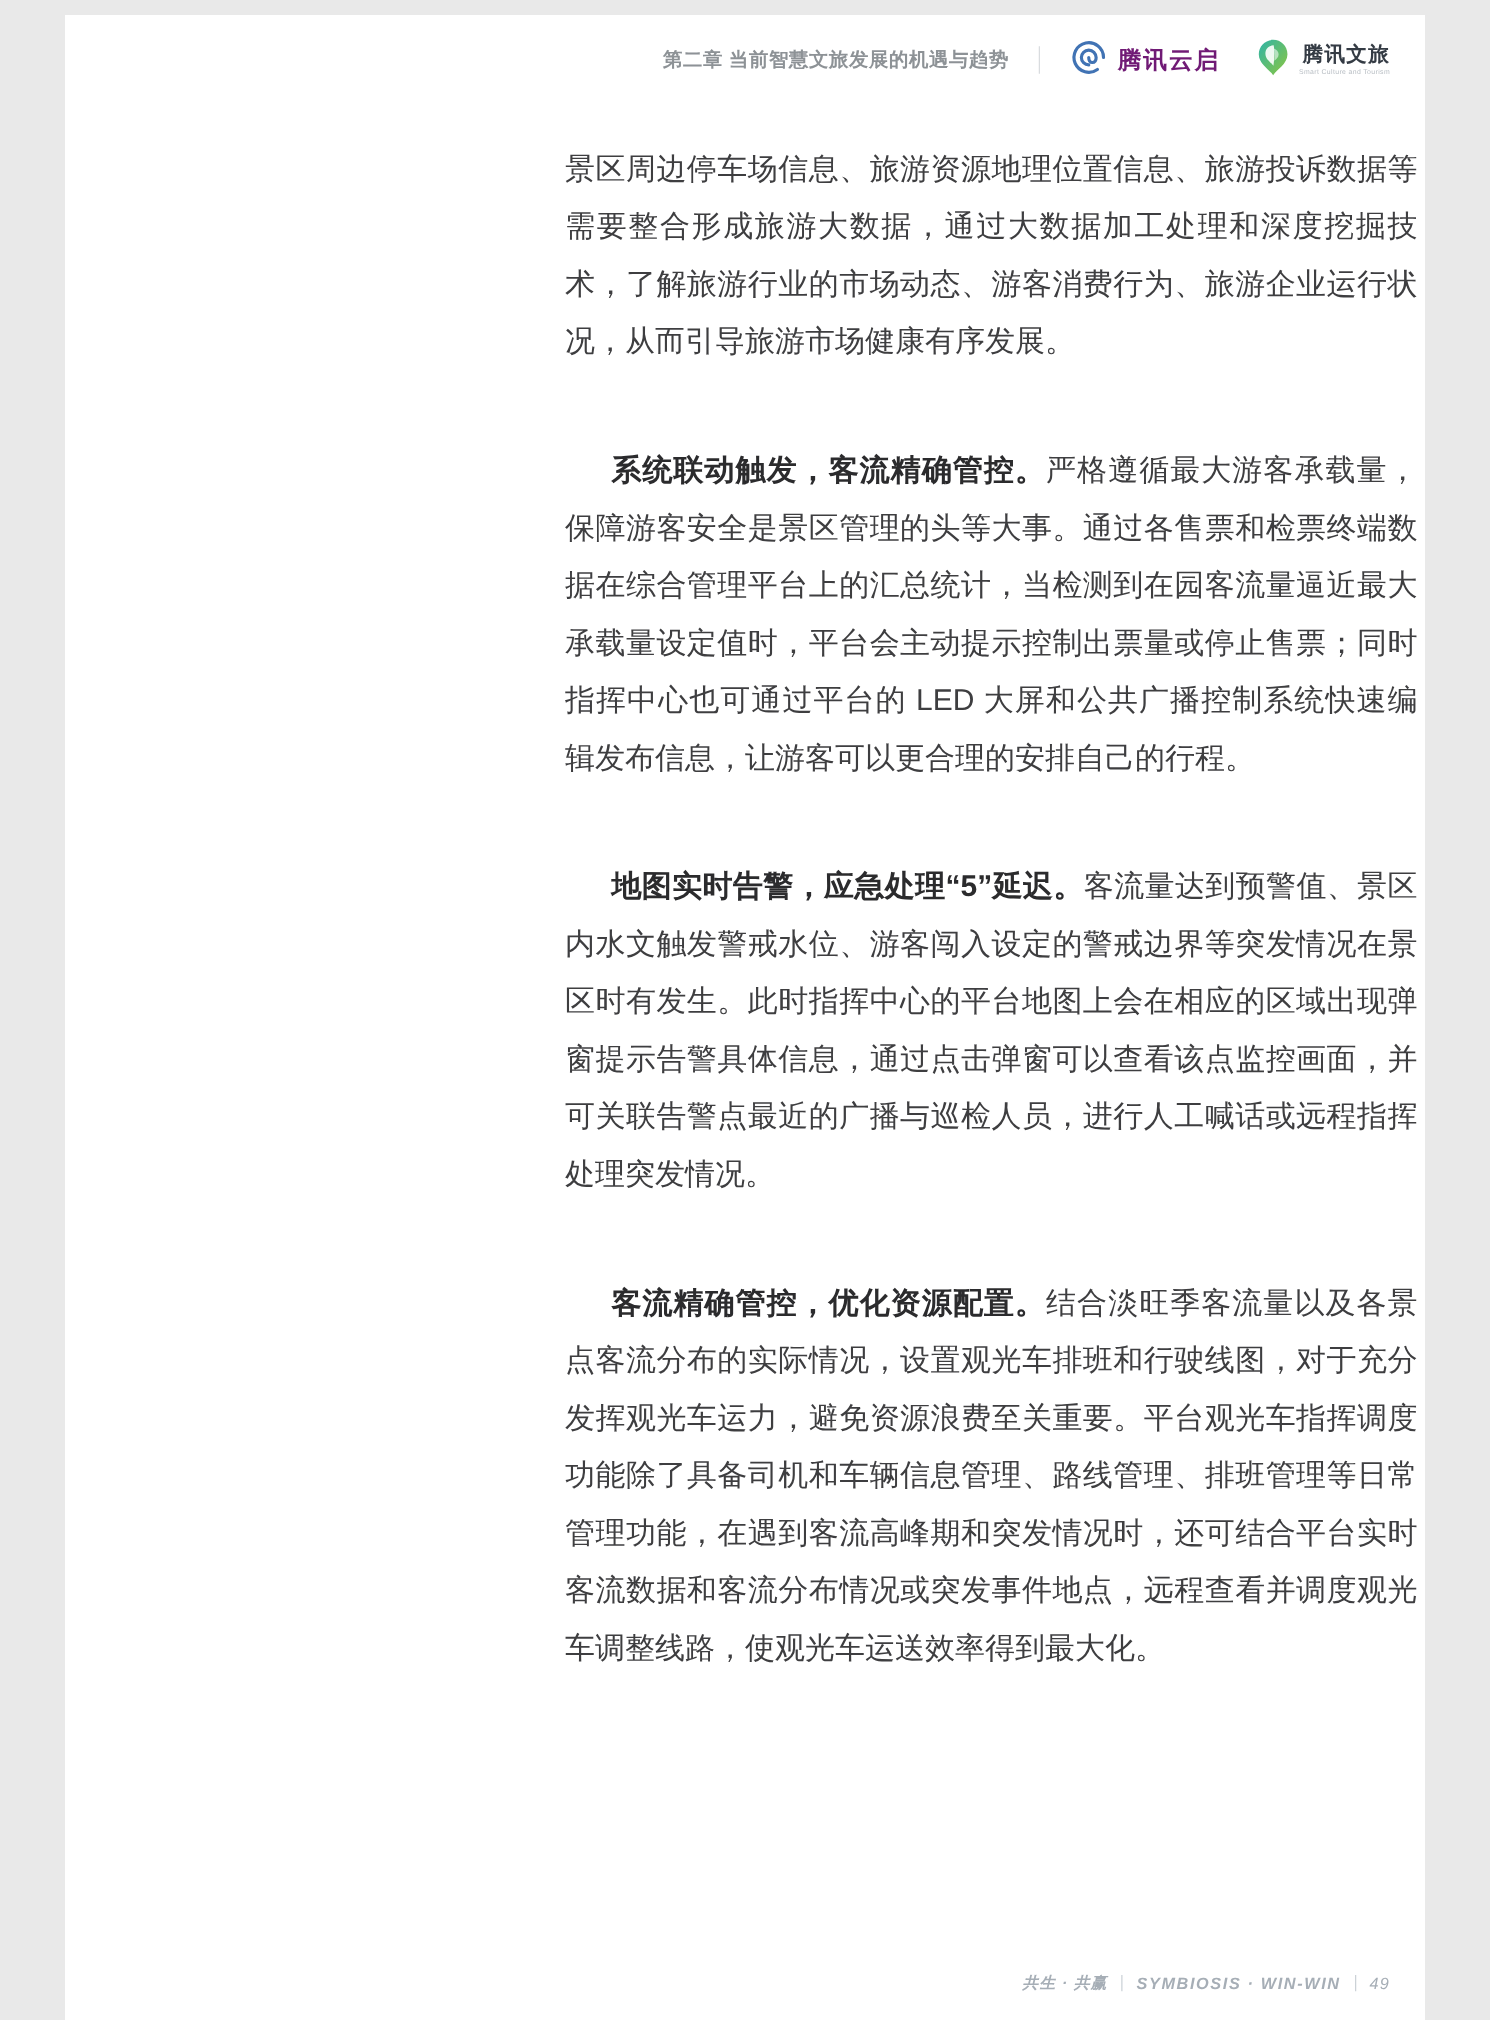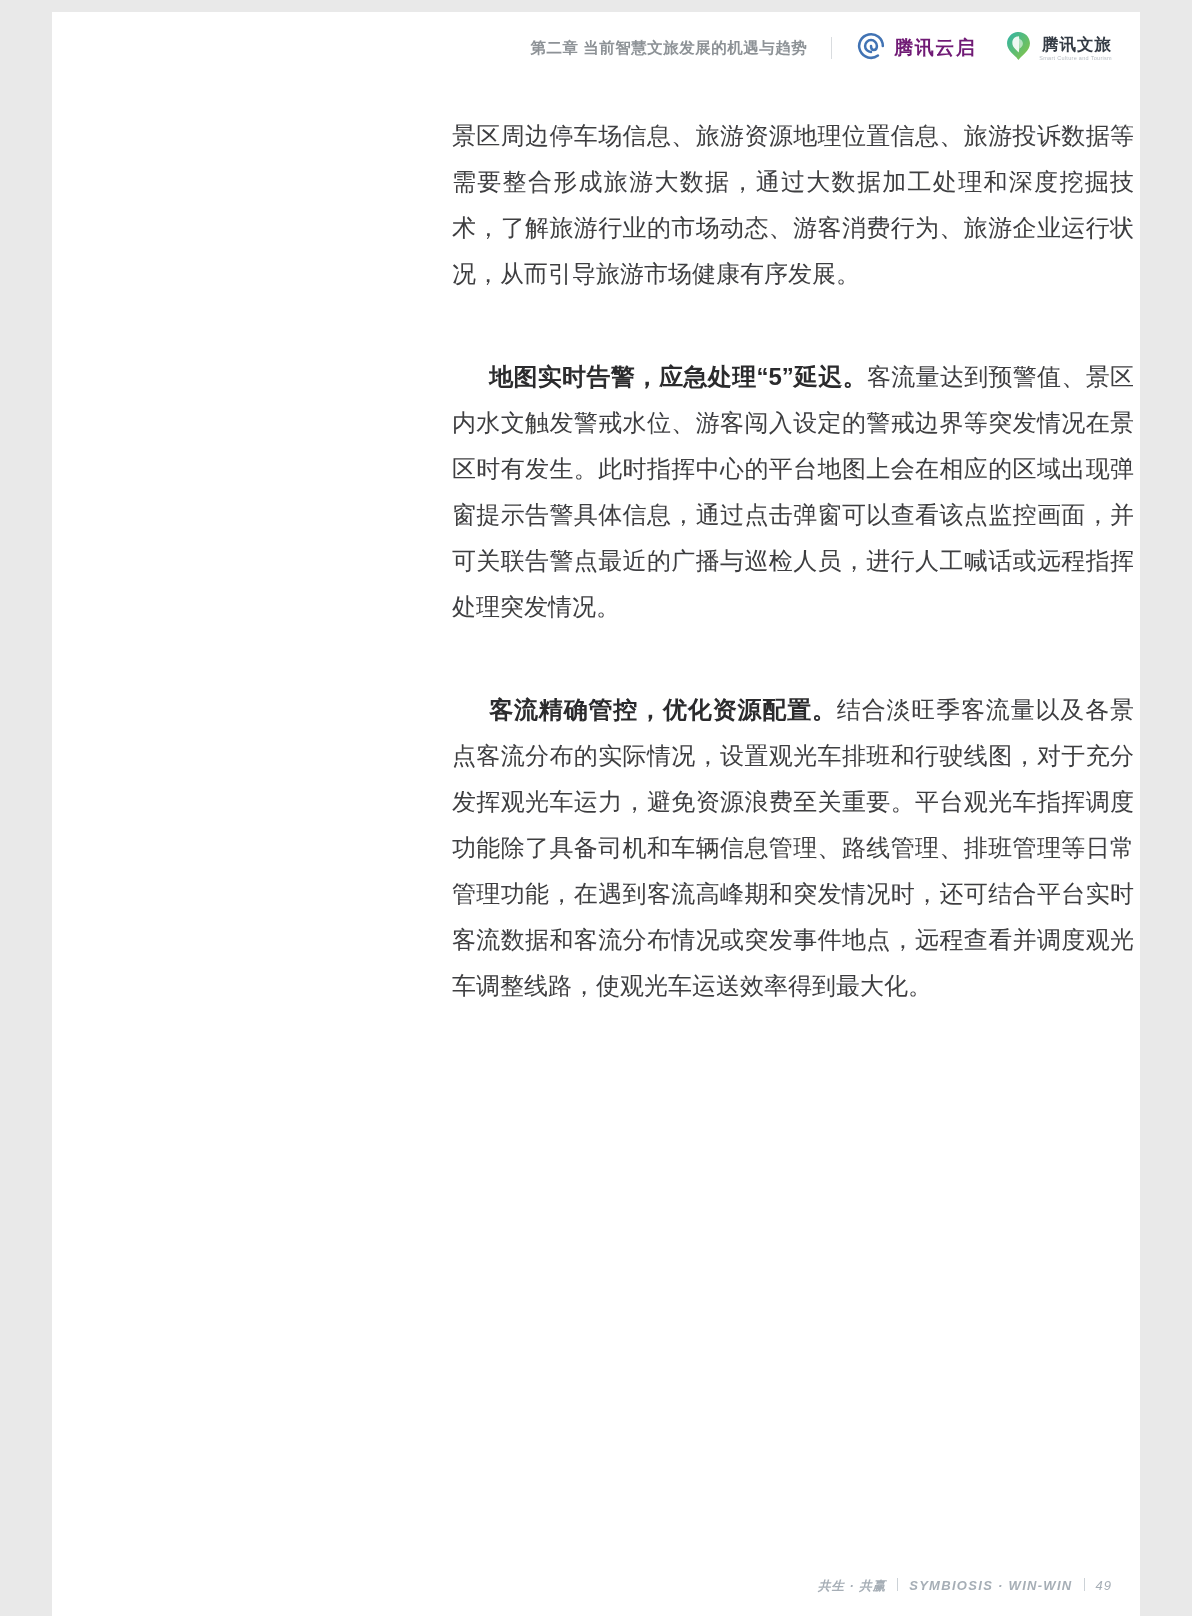--- a/index.html
+++ b/index.html
@@ -43,21 +43,21 @@
     text-align:justify;
   }
   .content p { margin:0 0 57px 0; }
   .content p:last-child { margin-bottom:0; }
   .content p.indent { text-indent:1.55em; }
   .content b.lead { font-weight:bold; color:#2b2b2d; }
 
   
   .footer {
     position:absolute; right:28px; bottom:33px;
-    display:flex; gap:11px;
+    display:flex; align-items:center; gap:11px;
     color:#a6aeb6; font-size:13px; font-style:italic; white-space:nowrap;
   }
   .footer .cn { font-weight:bold; font-size:12.5px; letter-spacing:1px; }
   .footer .sep { width:1px; height:13px; background:#ccd2d7; flex:none; }
   .footer .en { font-weight:bold; letter-spacing:1.3px; }
   .footer .page-num { letter-spacing:1px; }
 
   .icon { flex:none; display:block; }
 </style>
 </head>
@@ -100,20 +100,21 @@
         <span class="logo-text">腾讯文旅</span>
         <span class="logo-tagline">Smart Culture and Tourism</span>
       </span>
     </div>
   </div>
 
   <div class="content">
     <p><span>景区周边停车场信息、旅游资源地理位置信息、旅游投诉数据等需要整合形成旅游大数据，通过大数据加工处理和深度挖掘技术，了解旅游行业的市场动态、游客消费行为、旅游企业运行状况，从而引导旅游市场健康有序发展。</span></p>
 
 
+    <p class="indent"><b class="lead">系统联动触发，客流精确管控。</b><span>严格遵循最大游客承载量，保障游客安全是景区管理的头等大事。通过各售票和检票终端数据在综合管理平台上的汇总统计，当检测到在园客流量逼近最大承载量设定值时，平台会主动提示控制出票量或停止售票；同时指挥中心也可通过平台的 LED 大屏和公共广播控制系统快速编辑发布信息，让游客可以更合理的安排自己的行程。</span></p>
 
     <p class="indent"><b class="lead">地图实时告警，应急处理“5”延迟。</b><span>客流量达到预警值、景区内水文触发警戒水位、游客闯入设定的警戒边界等突发情况在景区时有发生。此时指挥中心的平台地图上会在相应的区域出现弹窗提示告警具体信息，通过点击弹窗可以查看该点监控画面，并可关联告警点最近的广播与巡检人员，进行人工喊话或远程指挥处理突发情况。</span></p>
 
     <p class="indent"><b class="lead">客流精确管控，优化资源配置。</b><span>结合淡旺季客流量以及各景点客流分布的实际情况，设置观光车排班和行驶线图，对于充分发挥观光车运力，避免资源浪费至关重要。平台观光车指挥调度功能除了具备司机和车辆信息管理、路线管理、排班管理等日常管理功能，在遇到客流高峰期和突发情况时，还可结合平台实时客流数据和客流分布情况或突发事件地点，远程查看并调度观光车调整线路，使观光车运送效率得到最大化。</span></p>
   </div>
 
   <div class="footer">
     <span class="cn">共生 · 共赢</span>
     <span class="sep"></span>
     <span class="en">SYMBIOSIS · WIN-WIN</span>

